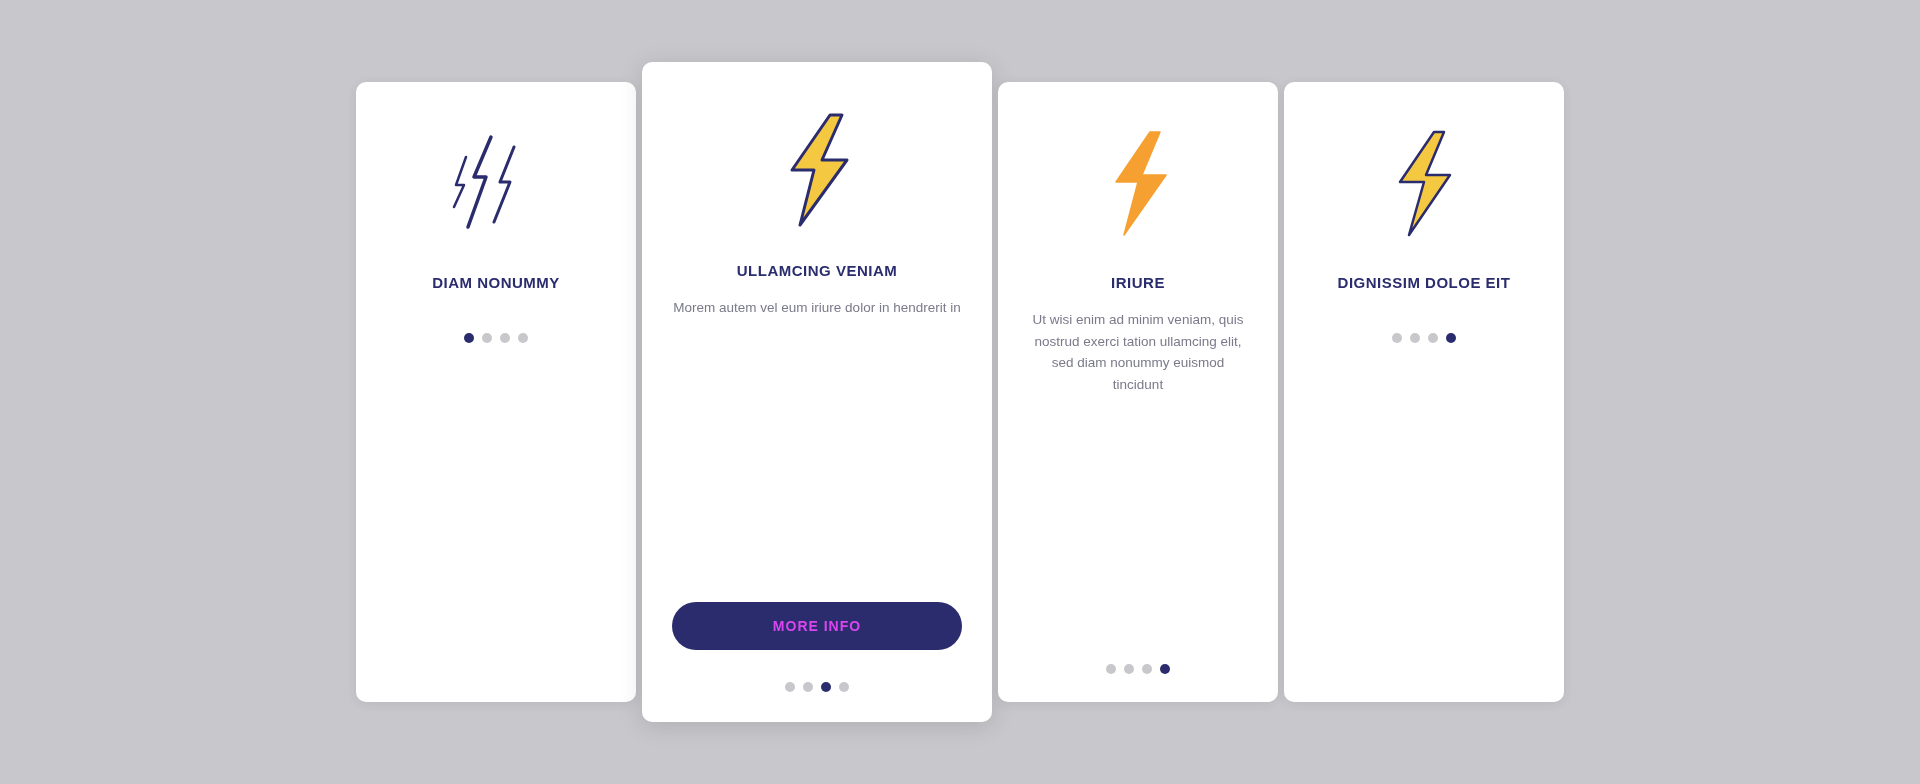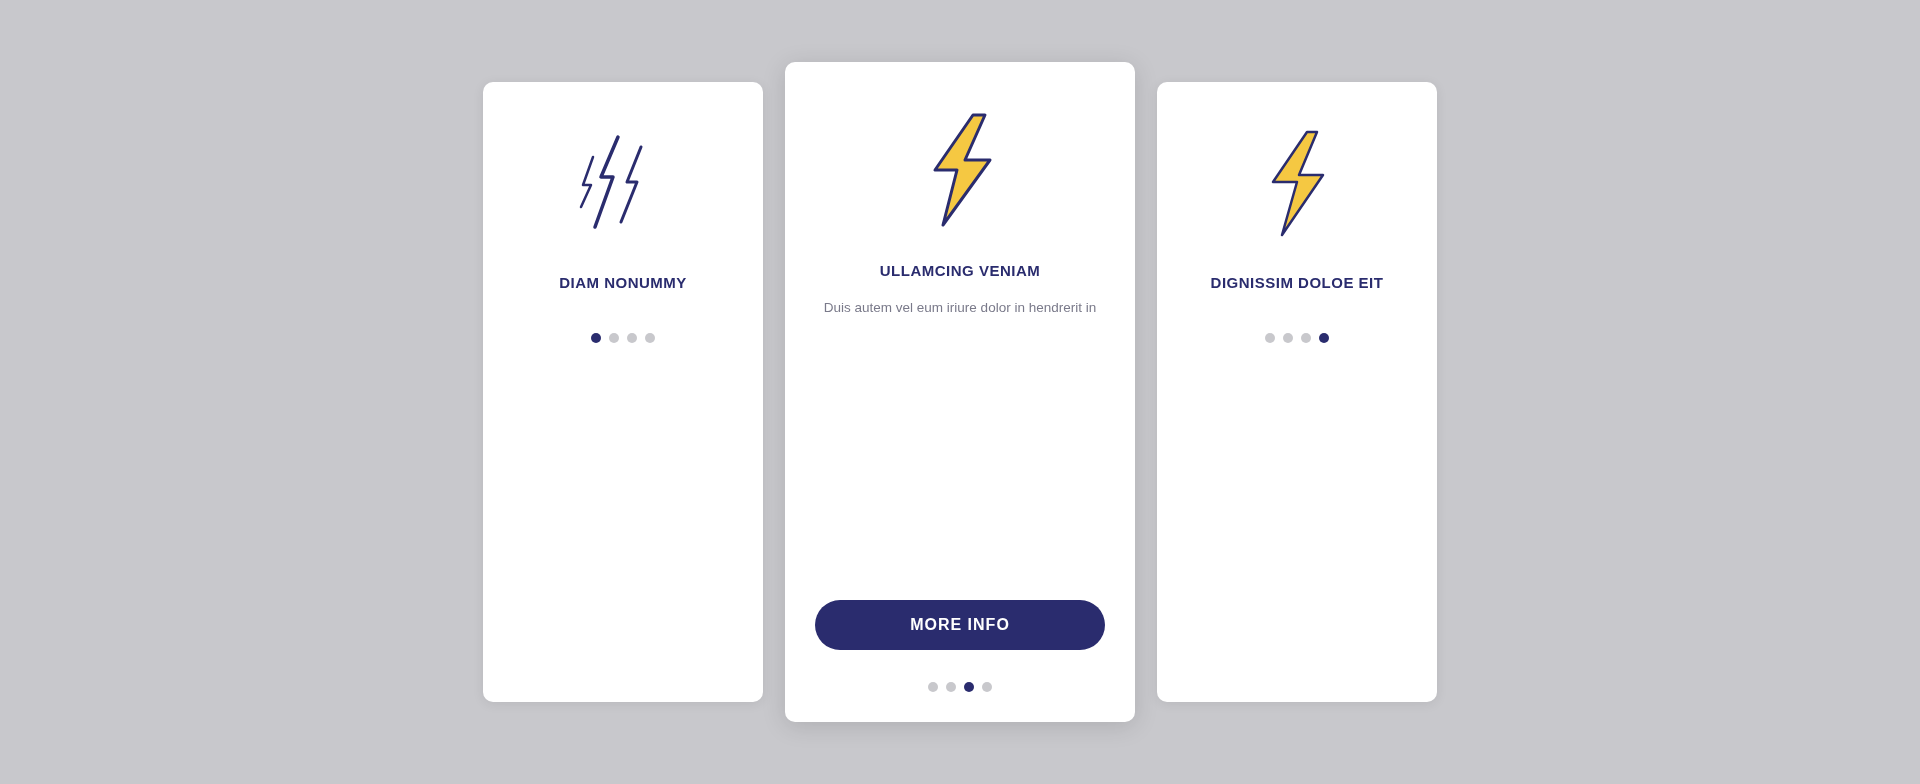--- a/index.html
+++ b/index.html
@@ -10,21 +10,21 @@
       background-color: #c8c8cc;
       display: flex;
       align-items: center;
       justify-content: center;
       font-family: Arial, sans-serif;
       overflow: hidden;
     }
 
     .cards-container {
       display: flex;
-      gap: 22px;
+      gap: 6px;
       align-items: center;
       padding: 40px 60px;
     }
 
     .card {
       background: #ffffff;
       border-radius: 10px;
       display: flex;
       flex-direction: column;
       align-items: center;
@@ -84,26 +84,26 @@
       border-radius: 50%;
       background: #c8c8cc;
     }
 
     .dot.active {
       background: #2a2c6e;
     }
 
     .more-info-btn {
       background: #2a2c6e;
-      color: #ffffff;
+      color: #d946ef;
       border: none;
       border-radius: 30px;
       padding: 16px 0;
       width: 100%;
-      font-size: 16px;
+      font-size: 14px;
       font-weight: 700;
       letter-spacing: 1px;
       cursor: pointer;
       margin-bottom: 8px;
       text-transform: uppercase;
     }
 
     
     svg {
       display: block;
@@ -134,30 +134,46 @@
 
 
   <div class="card featured">
     <div class="card-icon">
       <svg width="110" height="120" viewBox="0 0 110 120">
 
         <polygon points="68,5 30,60 52,60 38,115 85,50 60,50 80,5" fill="#f5c842" stroke="#2a2c6e" stroke-width="3" stroke-linejoin="round"></polygon>
       </svg>
     </div>
     <div class="card-title">ULLAMCING VENIAM</div>
-    <div class="card-text">Duis autem vel eum iriure dolor in hendrerit in</div>
+    <div class="card-text">Morem autem vel eum iriure dolor in hendrerit in</div>
     <button class="more-info-btn">MORE INFO</button>
     <div class="dots">
       <div class="dot"></div>
       <div class="dot"></div>
       <div class="dot active"></div>
       <div class="dot"></div>
     </div>
   </div>
 
+  <div class="card">
+    <div class="card-icon">
+      <svg width="100" height="110" viewBox="0 0 100 110">
+
+        <polygon points="62,5 28,55 50,55 36,108 78,48 54,48 72,5" fill="#f5a030" stroke="#f5a030" stroke-width="1.5" stroke-linejoin="round"></polygon>
+      </svg>
+    </div>
+    <div class="card-title">IRIURE</div>
+    <div class="card-text">Ut wisi enim ad minim veniam, quis nostrud exerci tation ullamcing elit, sed diam nonummy euismod tincidunt</div>
+    <div class="dots">
+      <div class="dot"></div>
+      <div class="dot"></div>
+      <div class="dot"></div>
+      <div class="dot active"></div>
+    </div>
+  </div>
 
   <div class="card">
     <div class="card-icon">
       <svg width="100" height="110" viewBox="0 0 100 110">
 
         <polygon points="60,5 26,55 50,55 35,108 76,48 52,48 70,5" fill="#f5c842" stroke="#2a2c6e" stroke-width="2.5" stroke-linejoin="round"></polygon>
       </svg>
     </div>
     <div class="card-title">DIGNISSIM DOLOE EIT</div>
     <div class="dots">

